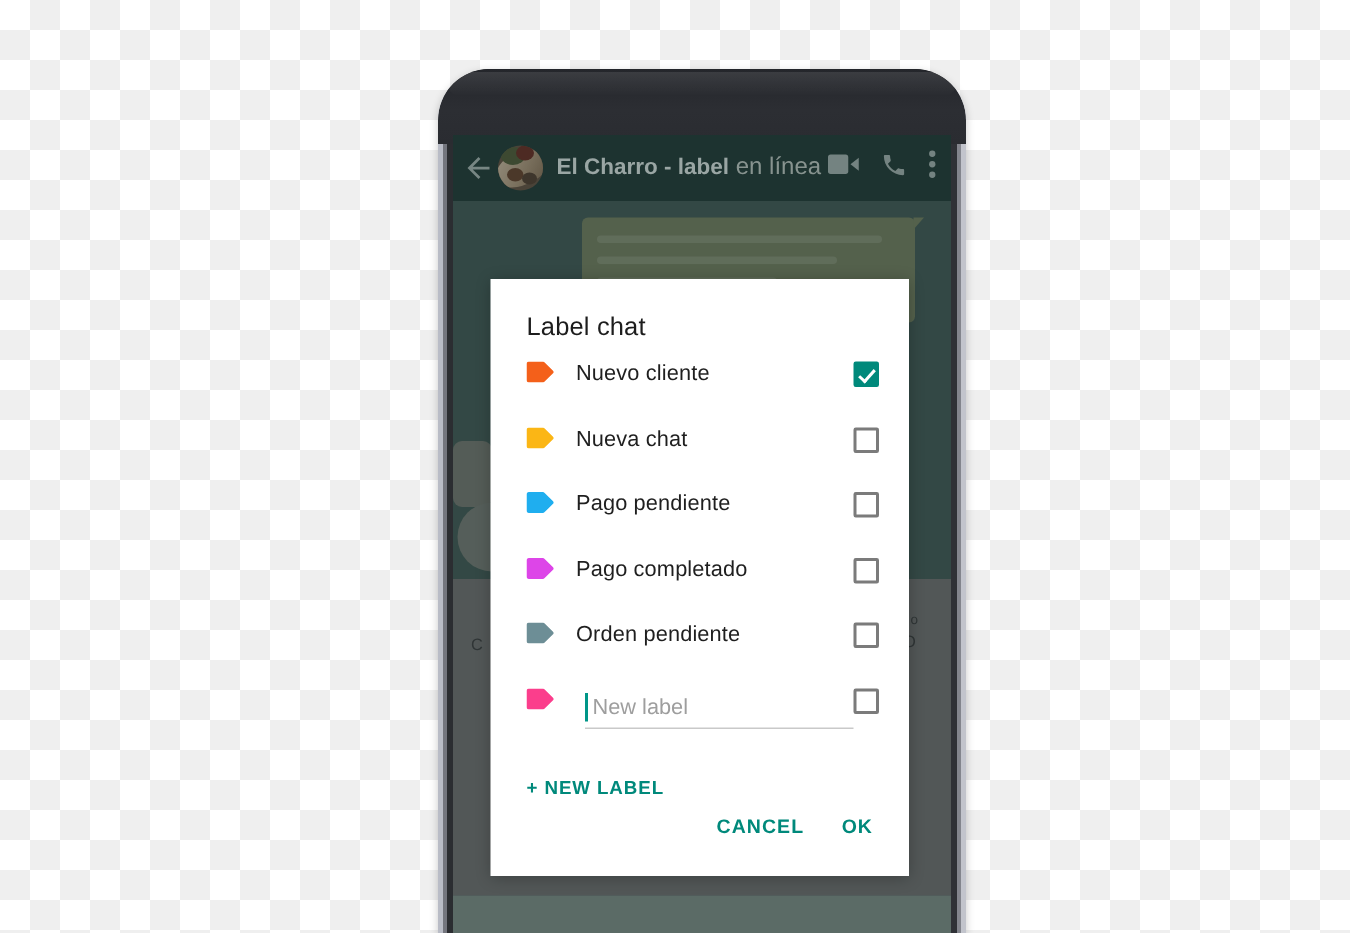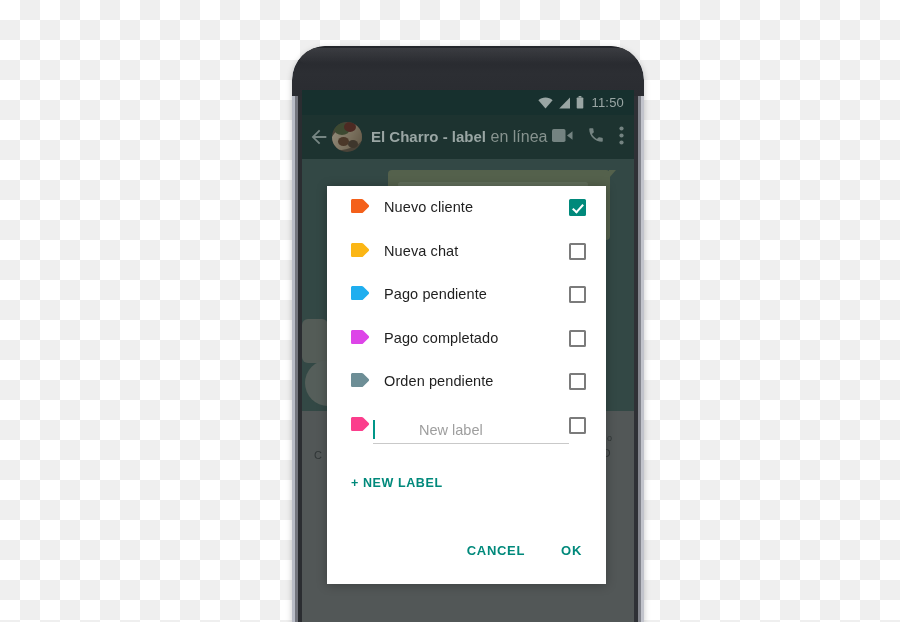--- a/index.html
+++ b/index.html
@@ -219,27 +219,26 @@
   .tag { width: 19px; height: 14px; flex: 0 0 auto; display:block; }
   .label-text {
     flex: 1 1 auto;
     margin-left: 14px;
     font-size: 14.5px;
     color: #1f1f1f;
     letter-spacing: .1px;
   }
   .newlabel-field {
     flex: 1 1 auto;
-    margin-left: 3px;
+    margin-left: 20px;
     position: relative;
     height: 26px;
     border-bottom: 1.2px solid #c9c9c9;
     display: flex;
     align-items: center;
-    gap: 41px;
   }
   .caret {
     width: 2px;
     height: 19px;
     background: #009688;
     flex: 0 0 auto;
   }
   .newlabel-input {
     border: none;
     outline: none;
@@ -283,62 +282,41 @@
     color: #00897b;
     letter-spacing: .6px;
     display: inline-block;
   }
   .dlg-actions {
     position: absolute;
     right: 14px;
     bottom: 18px;
     display: flex;
     align-items: center;
-    gap: 16px;
+    gap: 5px;
   }
   .dlg-btn {
     font-size: 13px;
     font-weight: bold;
     color: #00897b;
     letter-spacing: .7px;
     padding: 8px 10px;
   }
 </style>
 </head>
 <body>
 
 <div id="stage">
 
   <div class="phone">
     <div class="phone-top-shade"></div>
     <div class="phone-top-gloss"></div>
 
     <div class="screen">
 
-      <div class="statusbar">
-        <div class="sb-icons">
-          <span class="sb-ico">
-            <svg width="15" height="12" viewBox="0 0 15 12">
-                <path d="M7.5 11.5 0.4 3.2C2.3 1.5 4.8 0.5 7.5 0.5s5.2 1 7.1 2.7z" fill="#9aa6a4"></path>
-              </svg>
-          </span>
-          <span class="sb-ico">
-            <svg width="13" height="12" viewBox="0 0 13 12">
-                <path d="M12 0.6v10.8H1.2z" fill="#9aa6a4"></path>
-              </svg>
-          </span>
-          <span class="sb-ico">
-            <svg width="8" height="13" viewBox="0 0 8 13">
-                <rect x="2.6" y="0" width="2.8" height="1.6" fill="#9aa6a4"></rect>
-                <rect x="0.7" y="1.4" width="6.6" height="11.2" rx="0.8" fill="#9aa6a4"></rect>
-              </svg>
-          </span>
-        </div>
-        <div class="sb-time">11:50</div>
-      </div>
 
       <div class="appbar">
         <span class="back-arrow">
           <svg width="22" height="22" viewBox="0 0 24 24">
               <path d="M20 11H7.8l5.6-5.6-1.4-1.4L4 12l8 8 1.4-1.4L7.8 13H20z" fill="#9aa6a4"></path>
             </svg>
         </span>
         <span class="avatar">
           <span class="a1"></span>
             <span class="a2"></span>
@@ -384,20 +362,21 @@
           <span class="kb-key" style="left:12px;top:38px;">C</span>
           <span class="kb-key" style="left:305px;top:22px;font-size:9px;">o</span>
           <span class="kb-key" style="left:300px;top:36px;">O</span>
         </div>
         <div class="wp-dim"></div>
       </div>
     </div>
   </div>
 
   <div class="dialog">
+    <div class="dlg-title">Label chat</div>
 
     <div class="label-list">
 
       <div class="label-row">
         <svg class="tag" viewBox="0 0 19 14">
             <path d="M0 1.6C0 .7.7 0 1.6 0h9.2c.5 0 1 .2 1.3.6l5.6 5.5c.5.5.5 1.3 0 1.8l-5.6 5.5c-.3.4-.8.6-1.3.6H1.6C.7 14 0 13.3 0 12.4z" fill="#F4601A"></path>
           </svg>
         <span class="label-text">Nuevo cliente</span>
         <span class="cbox checked"></span>
       </div>

